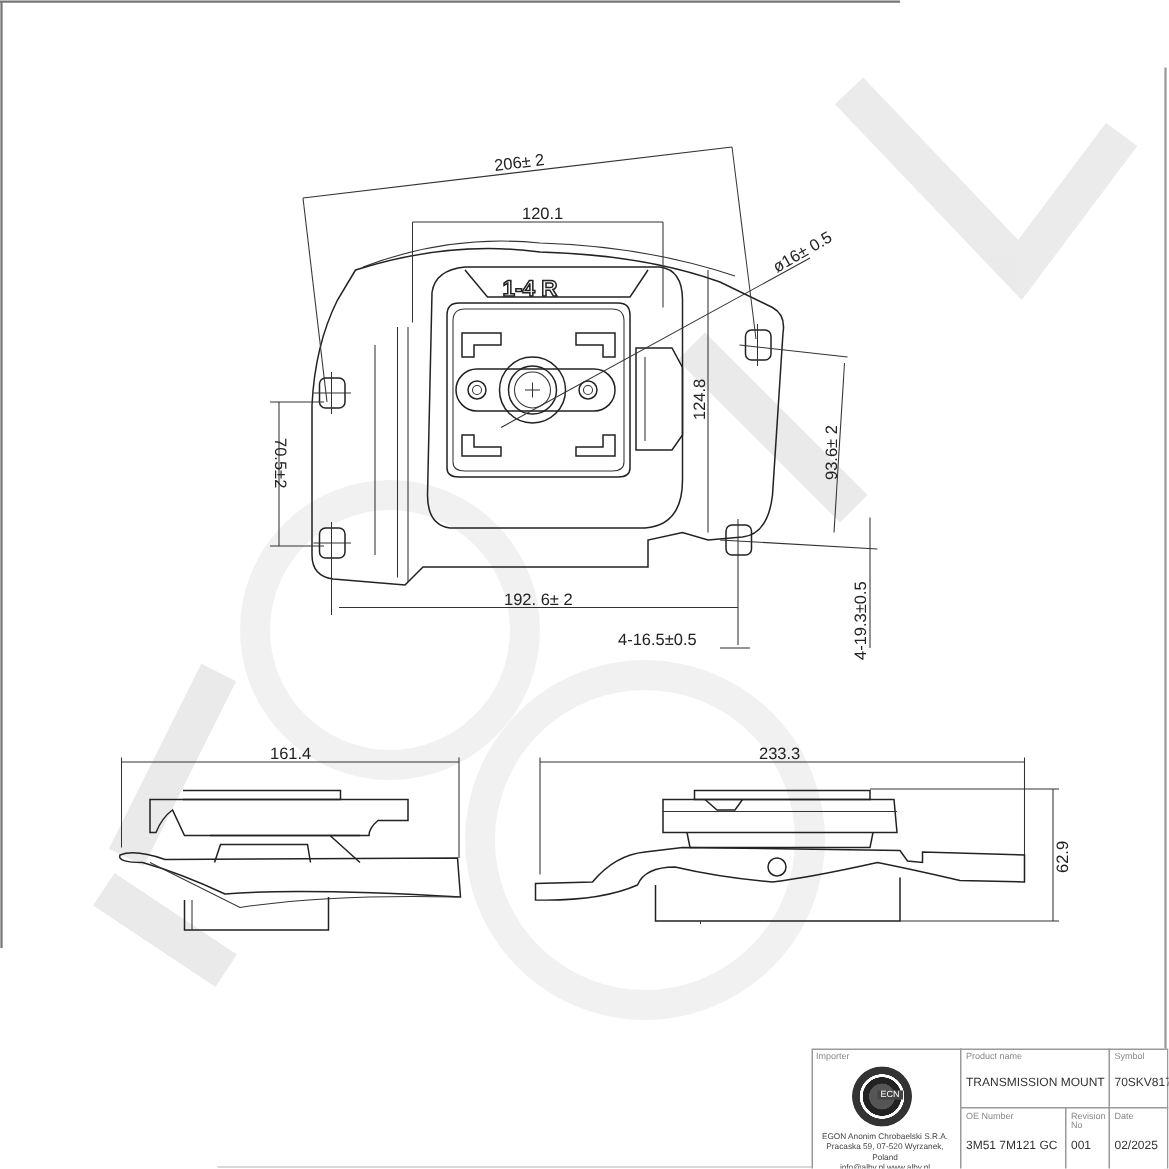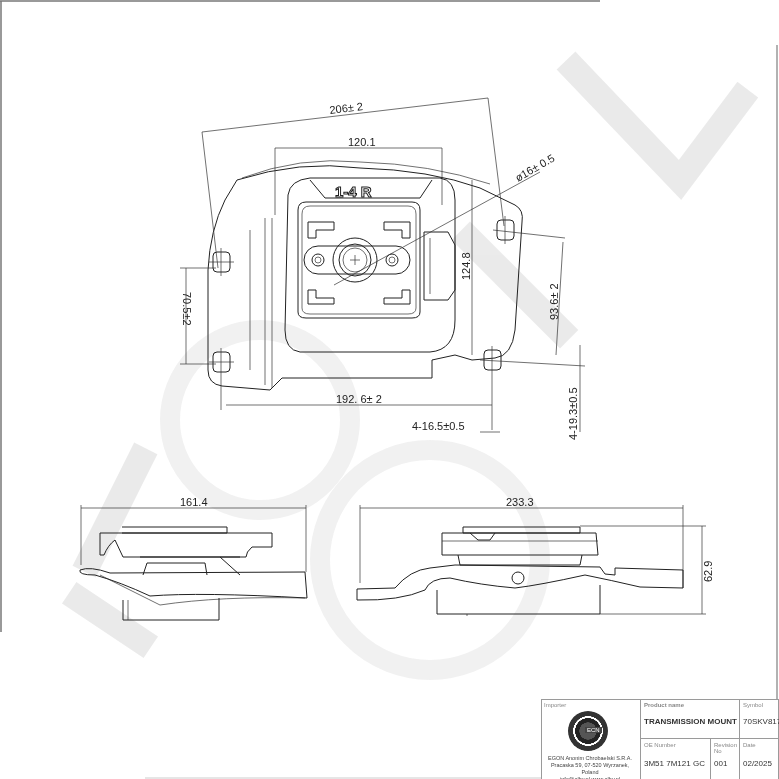--- a/index.html
+++ b/index.html
@@ -152,21 +152,21 @@
   <div class="tb-cell" style="left:-1px;top:-1px;width:98px;height:81px;border-left:none;border-top:none;">
     <span class="tb-label">Importer</span>
     <div class="logo"></div>
     <span class="logo-text">ECN</span>
     <div class="addr">
       <div>EGON Anonim Chrobaelski S.R.A.</div>
       <div>Pracaska 59, 07-520 Wyrzanek, Poland</div>
       <div>info@alby.pl www.alby.pl</div>
     </div>
   </div>
-  <div class="tb-cell" style="left:98px;top:-1px;width:98px;height:39px;border-top:none;font-weight:bold;">
+  <div class="tb-cell" style="left:98px;top:-1px;width:98px;height:39px;border-top:none;">
     <span class="tb-label">Product name</span>
     <span class="tb-value" style="top:18px;">TRANSMISSION MOUNT</span>
   </div>
   <div class="tb-cell" style="left:197px;top:-1px;width:39px;height:39px;border-top:none;">
     <span class="tb-label">Symbol</span>
     <span class="tb-value" style="top:18px;">70SKV817</span>
   </div>
   <div class="tb-cell" style="left:98px;top:38px;width:70px;height:42px;">
     <span class="tb-label">OE Number</span>
     <span class="tb-value" style="top:20px;">3M51 7M121 GC</span>

